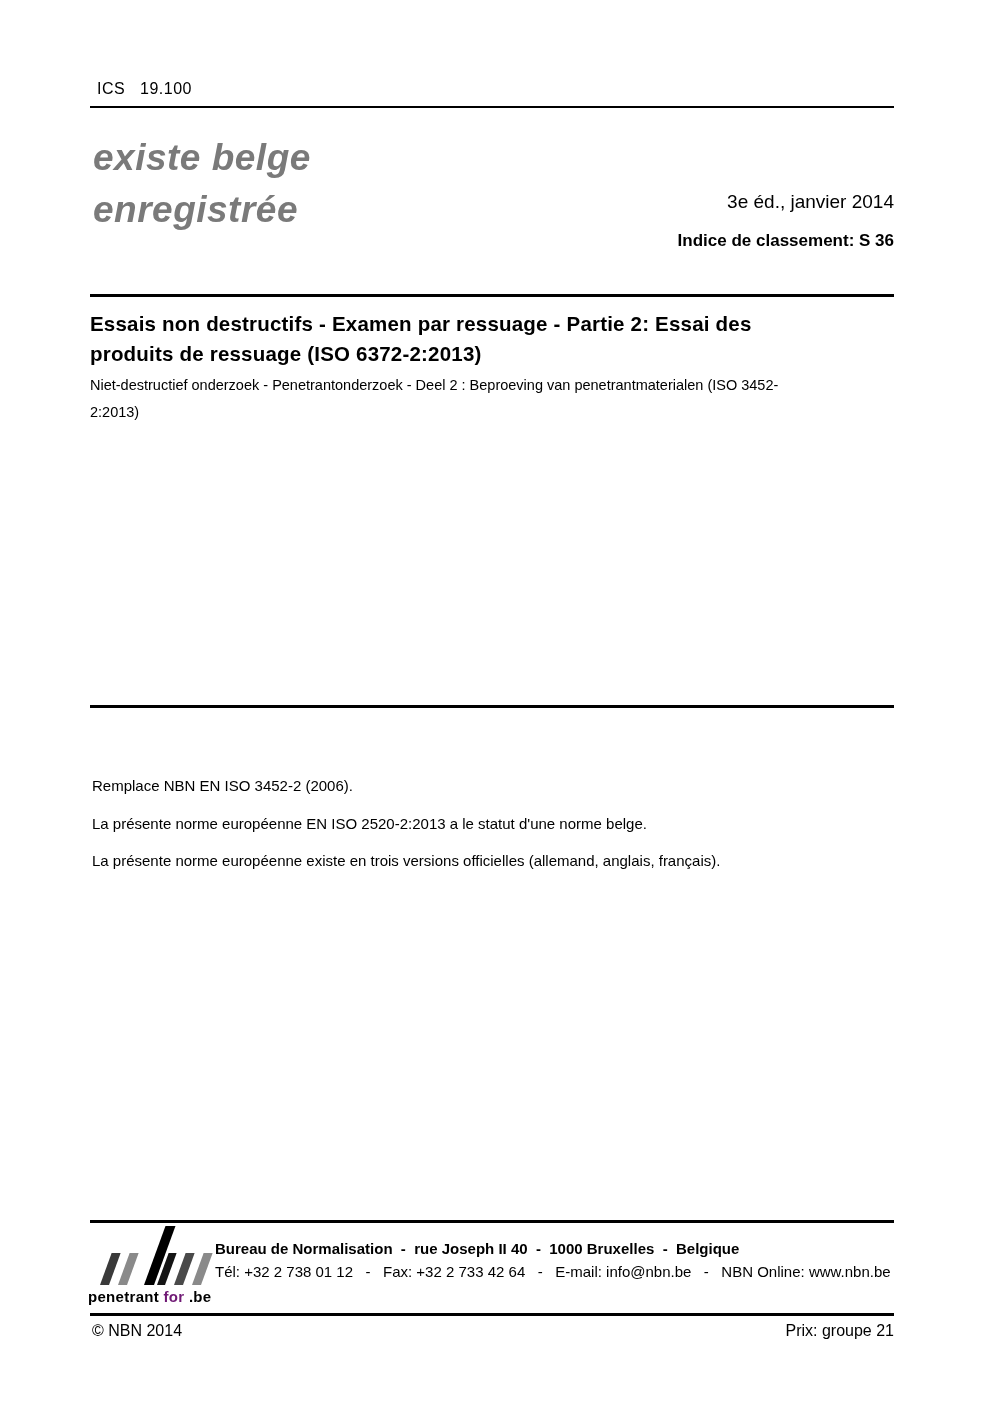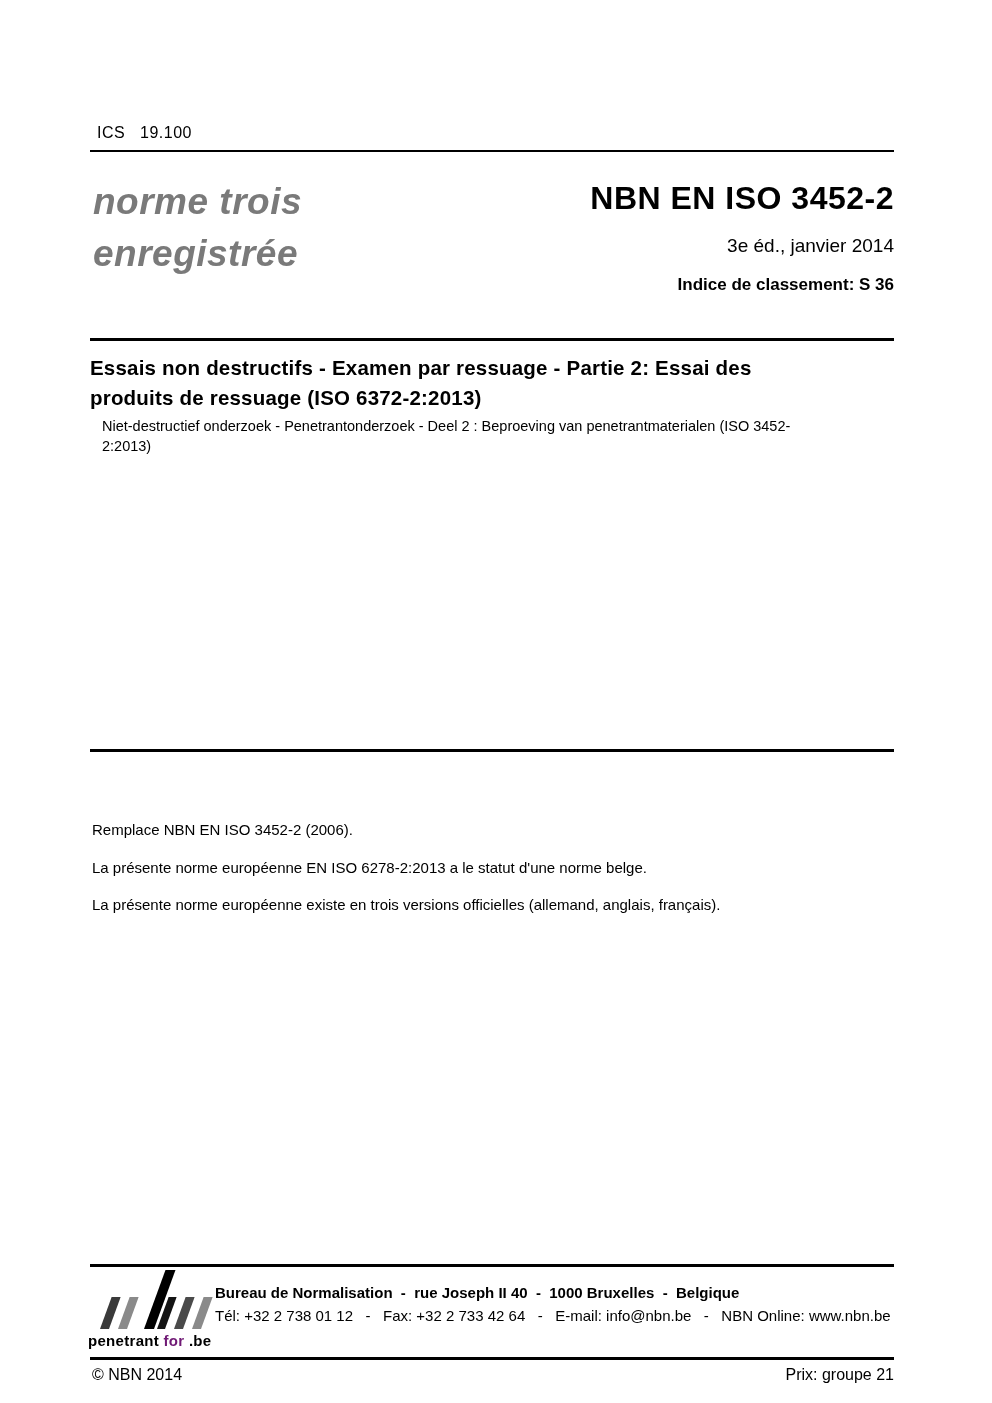--- a/index.html
+++ b/index.html
@@ -7,21 +7,21 @@
   .page {
     position: relative;
     width: 992px;
     height: 1403px;
     background: #ffffff;
     font-family: "Liberation Sans", sans-serif;
     color: #000;
     overflow: hidden;
     margin: 0 auto;
   }
-  .abs { position: absolute; margin-top: 44px; }
+  .abs { position: absolute; }
   .pre { white-space: pre; }
   .preline { white-space: pre-line; }
 
   .ics-label {
     left: 97px; top: 80px;
     font-size: 16px;
     letter-spacing: 0.5px;
   }
   .rule {
     left: 90px; width: 804px; height: 2px;
@@ -53,23 +53,23 @@
   .classification { top: 231px; font-size: 17px; font-weight: bold; }
 
   .title-fr {
     left: 90px; top: 309px;
     font-size: 20.5px;
     font-weight: bold;
     line-height: 30px;
     letter-spacing: 0.2px;
   }
   .title-nl {
-    left: 102px; top: 372px;
+    left: 90px; top: 372px;
     font-size: 14.5px;
-    line-height: 20px;
+    line-height: 27px;
     width: 810px;
   }
   .title-en {
     left: 90px; top: 420px;
     font-size: 14.5px;
   }
 
   .authorization {
     left: 90px; top: 721px;
     font-size: 16.5px;
@@ -110,38 +110,37 @@
   .price { right: 98px; top: 1322px; font-size: 16px; text-align: right; }
 </style>
 </head>
 <body>
 
 <div class="page">
 
   <div class="abs ics-label pre">ICS   19.100</div>
   <div class="abs rule rule-top"></div>
 
-  <div class="abs doc-type preline">norme trois
+  <div class="abs doc-type preline">existe belge
 enregistrée</div>
 
-  <div class="abs masthead-right standard-number">NBN EN ISO 3452-2</div>
   <div class="abs masthead-right edition">3e éd., janvier 2014</div>
   <div class="abs masthead-right classification">Indice de classement: S 36</div>
 
   <div class="abs rule rule-title"></div>
 
   <div class="abs title-fr preline">Essais non destructifs - Examen par ressuage - Partie 2: Essai des
 produits de ressuage (ISO 6372-2:2013)</div>
   <div class="abs title-nl preline">Niet-destructief onderzoek - Penetrantonderzoek - Deel 2 : Beproeving van penetrantmaterialen (ISO 3452-
 2:2013)</div>
 
   <div class="abs rule rule-auth"></div>
 
   <div class="abs para para-replaces">Remplace NBN EN ISO 3452-2 (2006).</div>
-  <div class="abs para para-status">La présente norme européenne EN ISO 6278-2:2013 a le statut d'une norme belge.</div>
+  <div class="abs para para-status">La présente norme européenne EN ISO 2520-2:2013 a le statut d'une norme belge.</div>
   <div class="abs para para-versions">La présente norme européenne existe en trois versions officielles (allemand, anglais, français).</div>
 
   <div class="abs rule rule-footer"></div>
 
   <div class="abs nbn-logo">
     <div class="logo-stroke ls1"></div>
     <div class="logo-stroke ls2"></div>
     <div class="logo-stroke ls3"></div>
     <div class="logo-stroke ls4"></div>
     <div class="logo-stroke ls5"></div>

